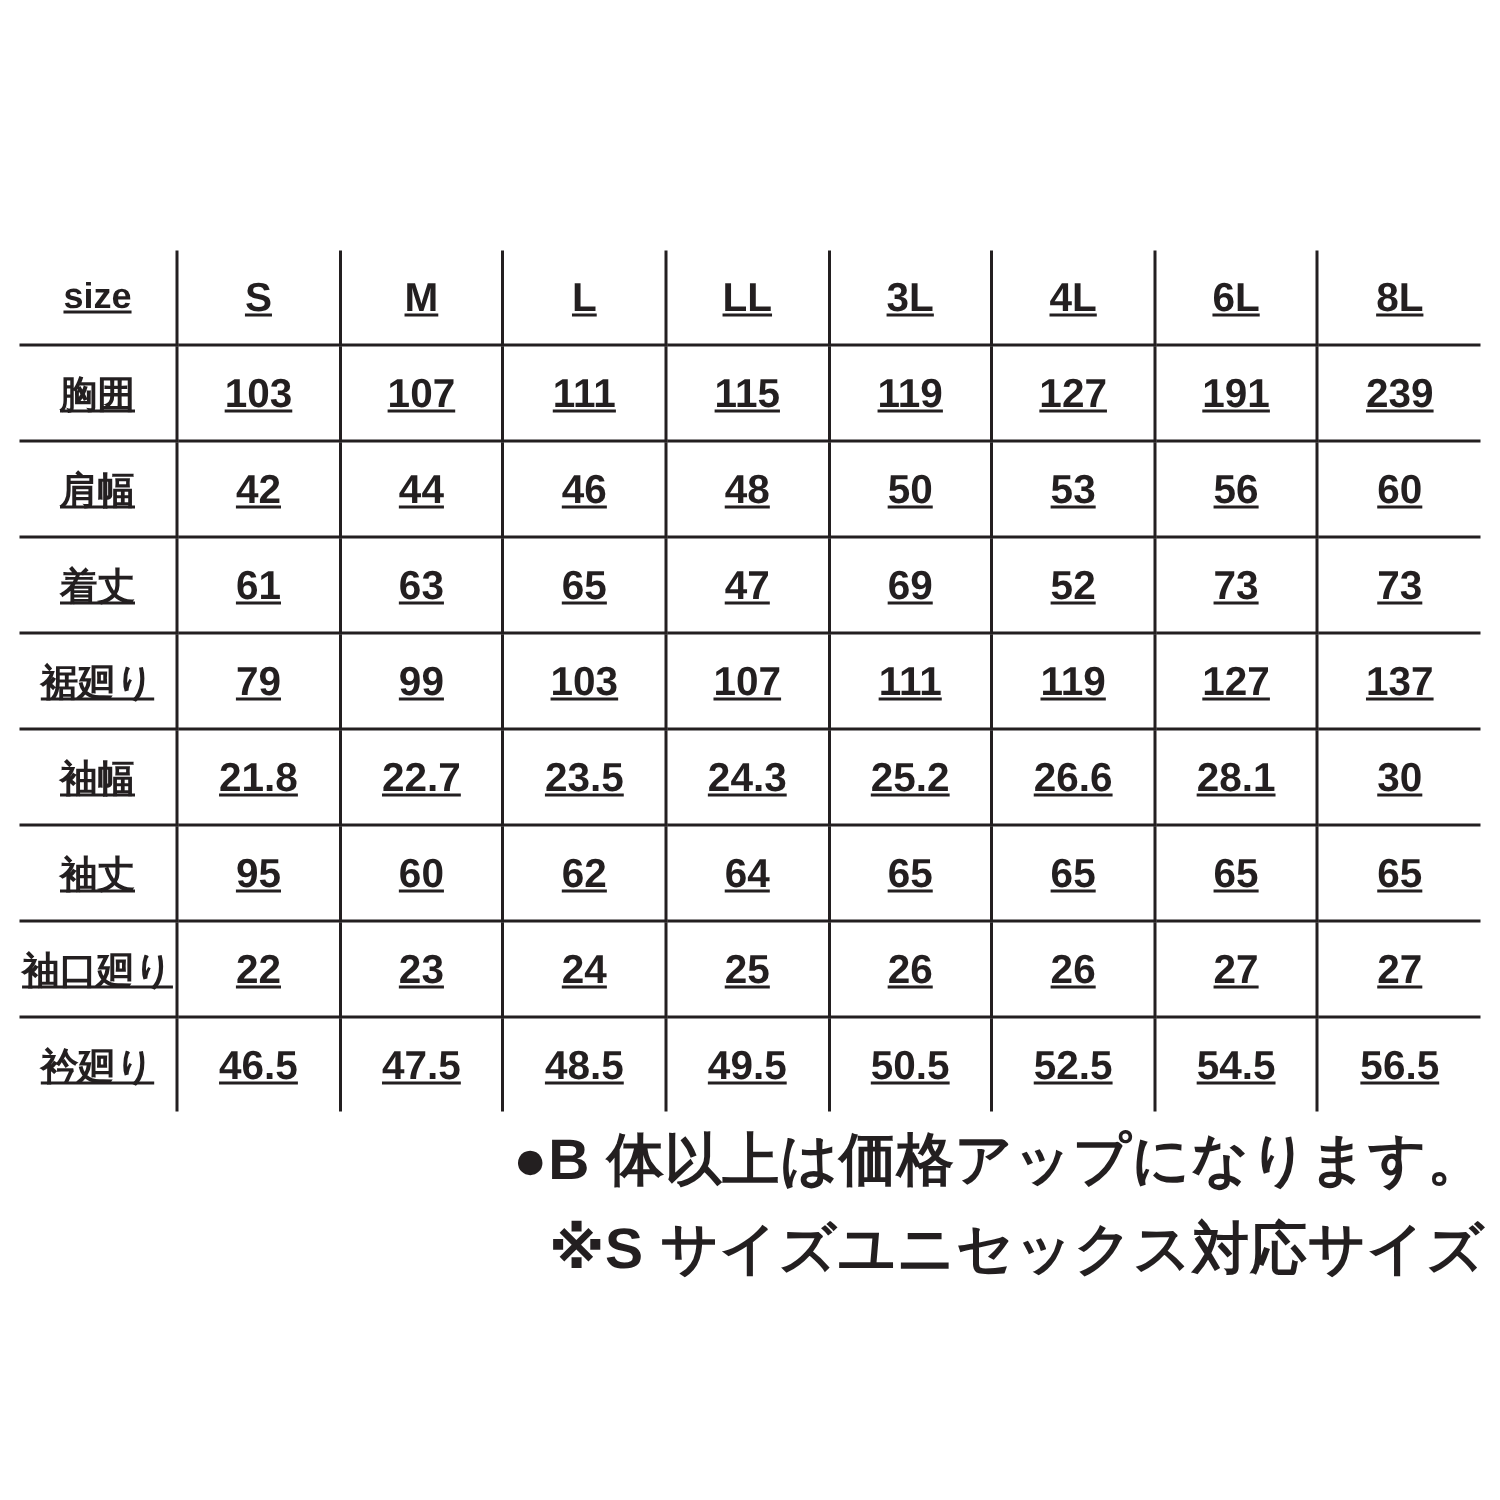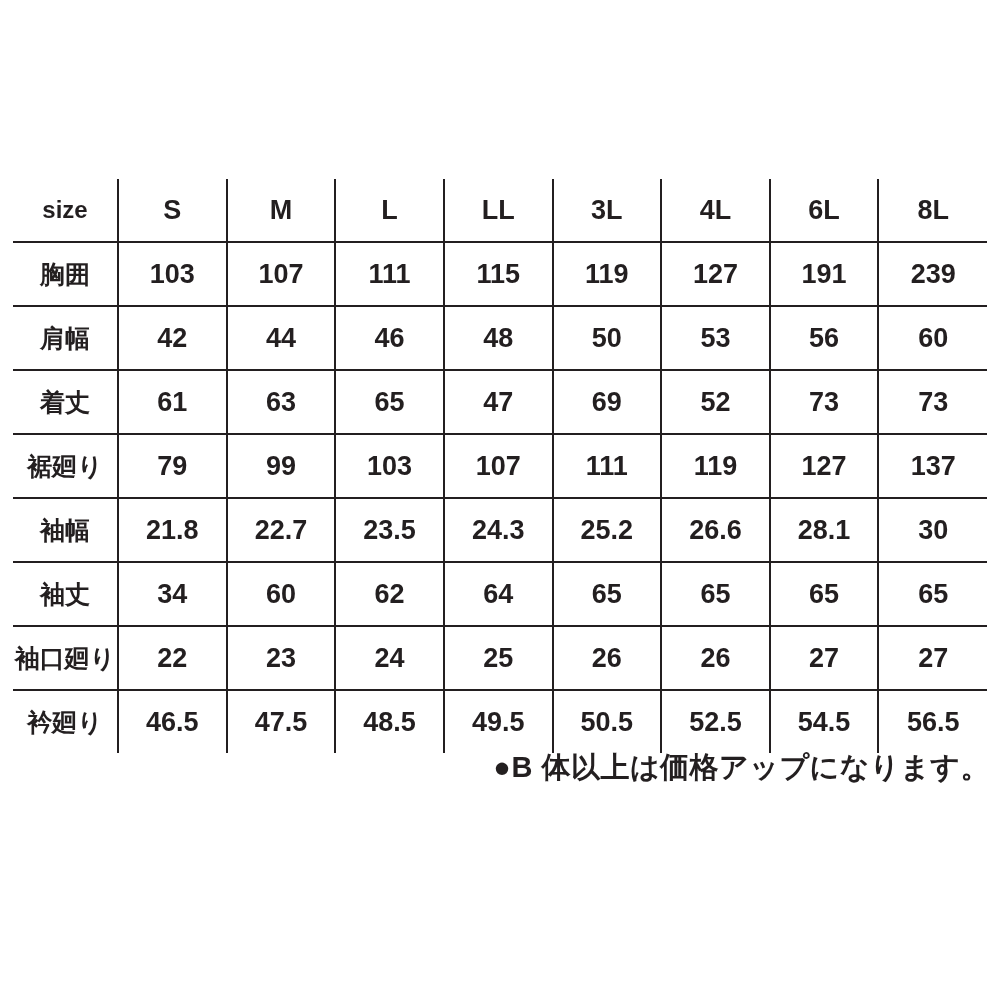--- a/index.html
+++ b/index.html
@@ -16,22 +16,23 @@
   }
   .page {
     position: relative;
     width: 1000px;
     height: 1000px;
     box-sizing: border-box;
   }
   .table-wrap {
     position: absolute;
     left: 13px;
-    top: 179px;
+    top: 167px;
     width: 974px;
+    text-decoration: underline;
   }
   table.size-table {
     border-collapse: collapse;
     width: 974px;
     table-layout: fixed;
   }
   table.size-table td, table.size-table th {
     border: 2px solid #231f20;
     height: 62px;
     text-align: center;
@@ -68,21 +69,21 @@
   .notes {
     position: absolute;
     left: 0;
     top: 745px;
     width: 1000px;
     text-align: right;
     padding-right: 10px;
     box-sizing: border-box;
   }
   .note-line {
-    font-size: 29px;
+    font-size: 38px;
     font-weight: bold;
     line-height: 1.55;
     color: #231f20;
     letter-spacing: 0.5px;
   }
 </style>
 </head>
 <body>
 
 <div class="page">
@@ -153,21 +154,21 @@
           <td>22.7</td>
           <td>23.5</td>
           <td>24.3</td>
           <td>25.2</td>
           <td>26.6</td>
           <td>28.1</td>
           <td>30</td>
         </tr>
         <tr>
           <td>袖丈</td>
-          <td>34</td>
+          <td>95</td>
           <td>60</td>
           <td>62</td>
           <td>64</td>
           <td>65</td>
           <td>65</td>
           <td>65</td>
           <td>65</td>
         </tr>
         <tr>
           <td>袖口廻り</td>
@@ -190,15 +191,16 @@
           <td>52.5</td>
           <td>54.5</td>
           <td>56.5</td>
         </tr>
       </tbody>
     </table>
   </div>
 
   <div class="notes">
     <div class="note-line">●B 体以上は価格アップになります。</div>
+    <div class="note-line">※S サイズユニセックス対応サイズ</div>
   </div>
 
 </div>
 
 </body></html>

